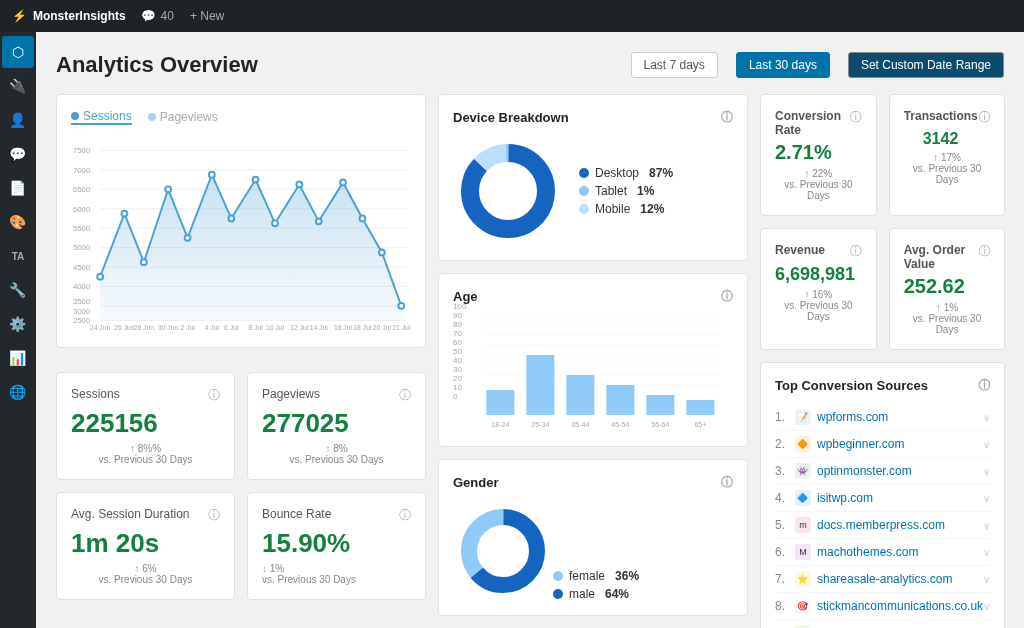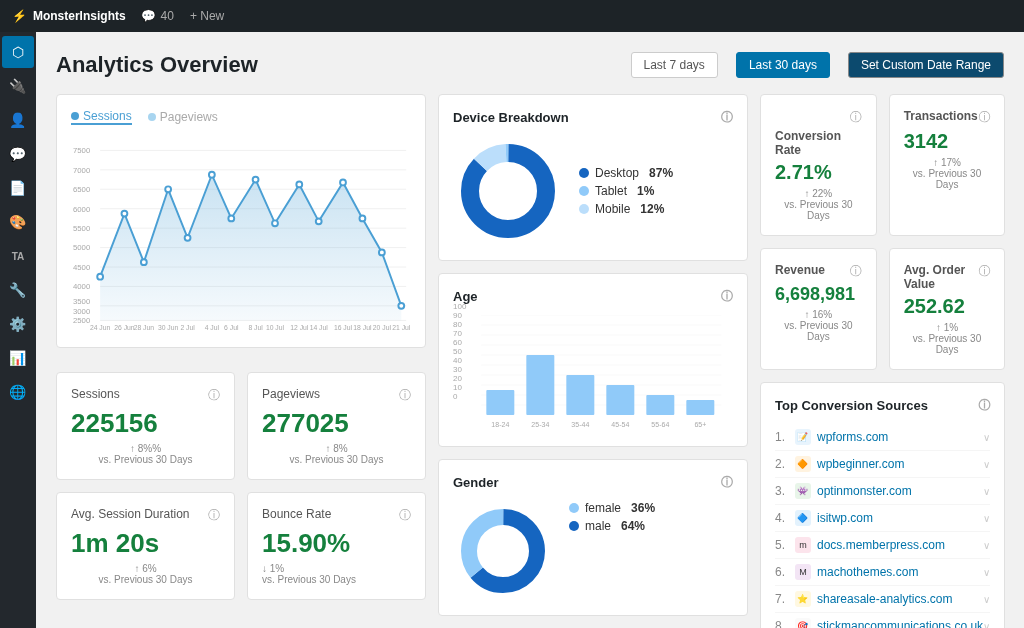--- a/index.html
+++ b/index.html
@@ -87,21 +87,21 @@
     
     .middle-col { display: flex; flex-direction: column; gap: 12px; }
 
     
     .donut-container { display: flex; align-items: center; gap: 16px; }
     .donut-legend { display: flex; flex-direction: column; gap: 4px; }
     .legend-item { display: flex; align-items: center; gap: 6px; font-size: 12px; }
     .legend-dot { width: 10px; height: 10px; border-radius: 50%; flex-shrink: 0; }
 
     
-    .gender-container { display: flex; align-items: flex-start; gap: 16px; }
+    .gender-container { display: flex; align-items: flex-end; }
 
     
     .right-col { display: flex; flex-direction: column; gap: 12px; }
     .metrics-grid { display: grid; grid-template-columns: 1fr 1fr; gap: 12px; }
 
     
     .sources-card { background: #fff; border: 1px solid #e0e0e0; border-radius: 4px; padding: 14px; }
     .source-item { display: flex; align-items: center; padding: 5px 0; border-bottom: 1px solid #f5f5f5; font-size: 12px; }
     .source-num { color: #888; width: 20px; flex-shrink: 0; }
     .source-icon { width: 16px; height: 16px; border-radius: 3px; margin-right: 6px; flex-shrink: 0; display: flex; align-items: center; justify-content: center; font-size: 9px; }
@@ -401,35 +401,35 @@
             </div>
           </div>
         </div>
       </div>
 
       <div class="right-col">
 
         <div class="metrics-grid">
           <div class="stat-card">
             <div class="stat-label">
-              <span style="font-weight:600;margin-top:20px;">Conversion Rate</span>
+              <span style="font-weight:600;">Conversion Rate</span>
               <span class="info-icon">ⓘ</span>
             </div>
             <div class="stat-value" style="font-size:20px;">2.71%</div>
             <div class="stat-change up">
               <span>↑ 22%</span>
               <span>vs. Previous 30 Days</span>
             </div>
           </div>
           <div class="stat-card">
             <div class="stat-label">
               <span style="font-weight:600;">Transactions</span>
               <span class="info-icon">ⓘ</span>
             </div>
-            <div class="stat-value" style="font-size:20px;">3142</div>
+            <div class="stat-value" style="font-size:16px;margin-left:19px;">3142</div>
             <div class="stat-change up">
               <span>↑ 17%</span>
               <span>vs. Previous 30 Days</span>
             </div>
           </div>
           <div class="stat-card">
             <div class="stat-label">
               <span style="font-weight:600;">Revenue</span>
               <span class="info-icon">ⓘ</span>
             </div>

